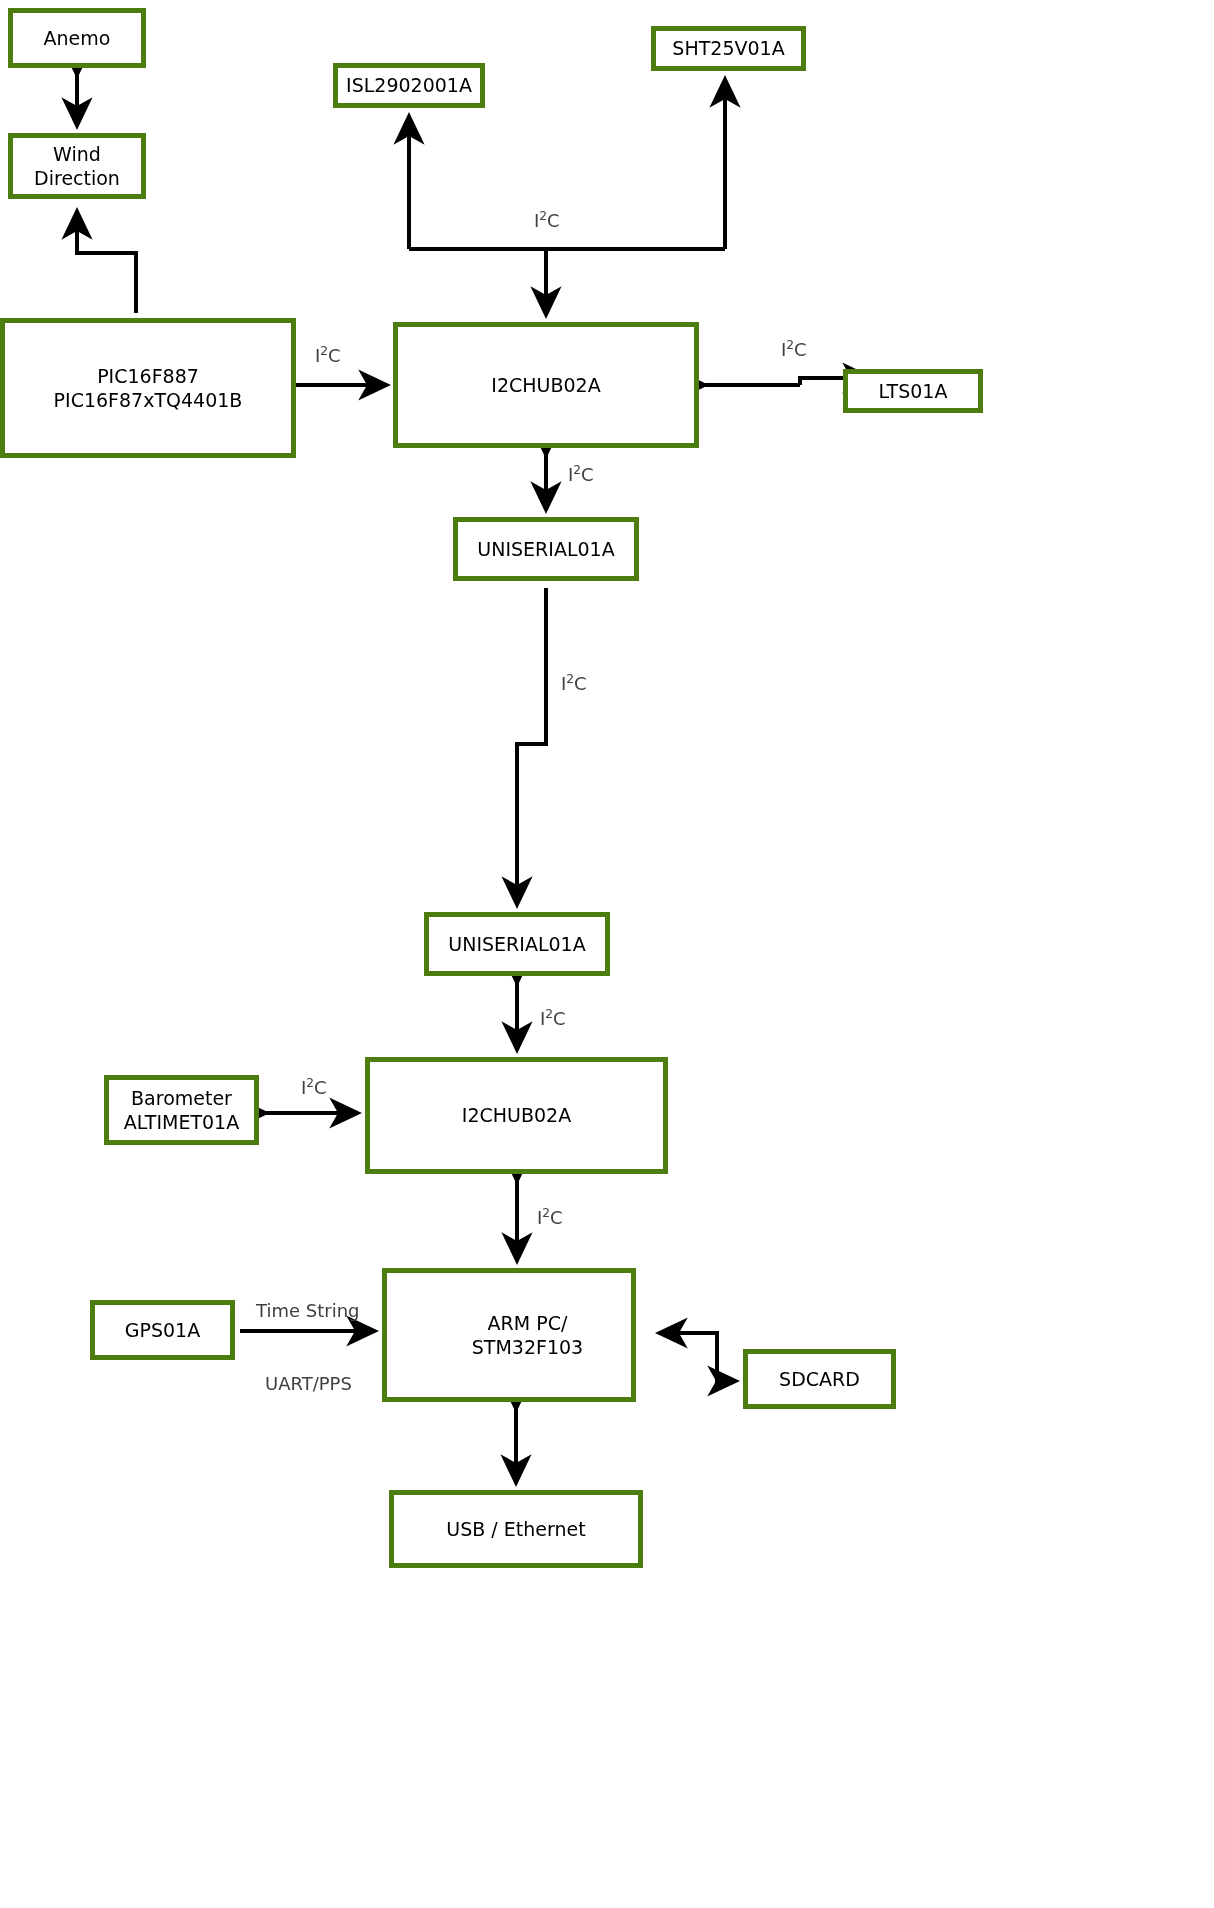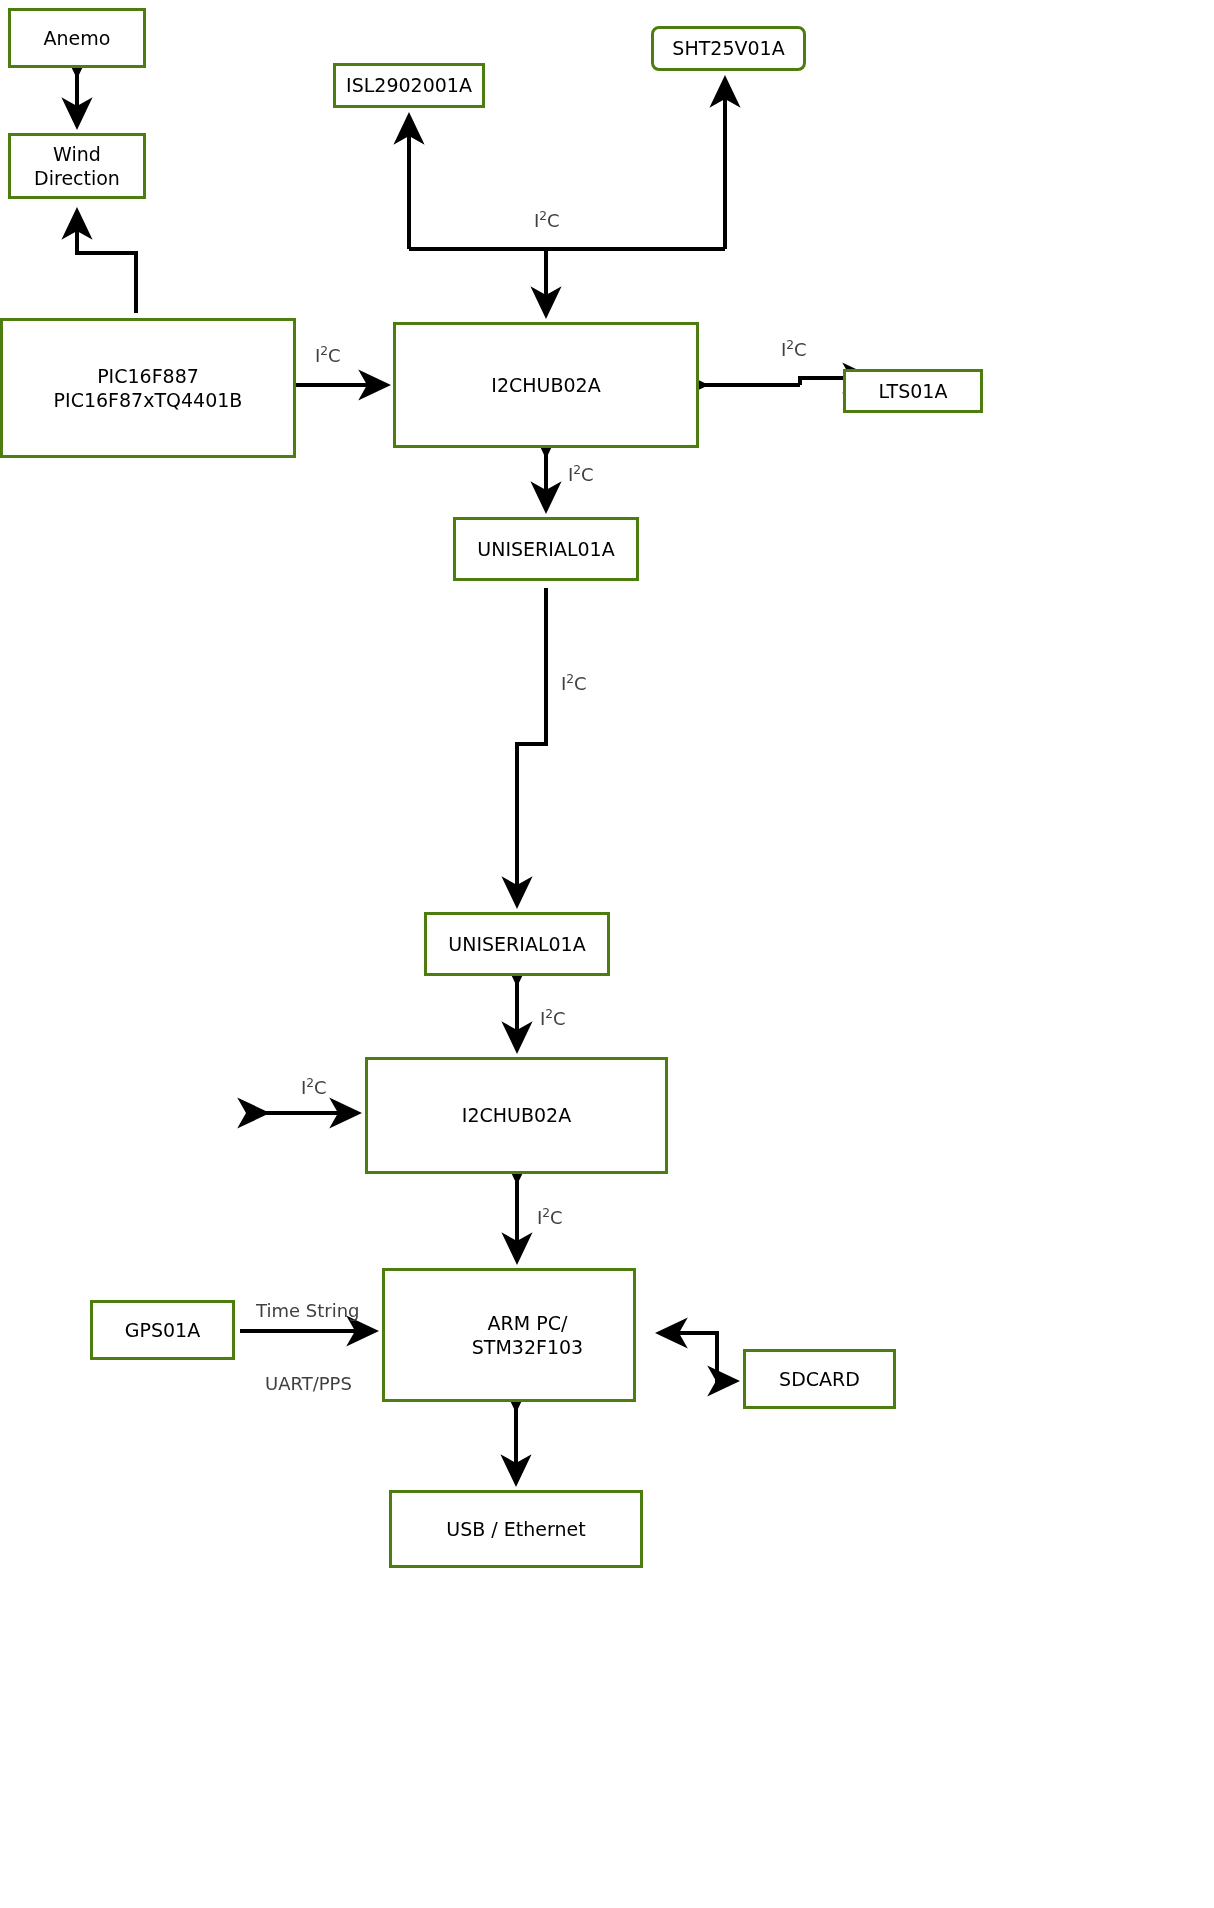--- a/index.html
+++ b/index.html
@@ -18,21 +18,21 @@
     position: absolute;
     left: 0; top: 0;
     width: 1214px;
     height: 1908px;
     overflow: visible;
   }
   .node {
     position: absolute;
     box-sizing: border-box;
     background: #ffffff;
-    border: 3px solid #4d7c0f;
+    border: 5px solid #4d7c0f;
     display: flex;
     align-items: center;
     justify-content: center;
     text-align: center;
     color: #000000;
     font-size: 19px;
     line-height: 1.28;
     z-index: 3;
     white-space: pre-line;
   }
@@ -113,30 +113,32 @@
   <div class="node" style="left:8px; top:8px; width:138px; height:60px;">Anemo</div>
 
   <div class="node" style="left:8px; top:133px; width:138px; height:66px;">Wind
 Direction</div>
 
   <div class="node" style="left:0px; top:318px; width:296px; height:140px;">PIC16F887
 PIC16F87xTQ4401B</div>
 
   <div class="node" style="left:333px; top:63px; width:152px; height:45px;">ISL2902001A</div>
 
-  <div class="node" style="left:651px; top:26px; width:155px; height:45px;border-radius:8px;">SHT25V01A</div>
+  <div class="node" style="left:651px; top:26px; width:155px; height:45px;">SHT25V01A</div>
 
   <div class="node" style="left:393px; top:322px; width:306px; height:126px;">I2CHUB02A</div>
 
   <div class="node" style="left:843px; top:357px; width:140px; height:44px;margin-top:12px;">LTS01A</div>
 
   <div class="node" style="left:453px; top:517px; width:186px; height:64px;">UNISERIAL01A</div>
 
   <div class="node" style="left:424px; top:912px; width:186px; height:64px;">UNISERIAL01A</div>
 
+  <div class="node" style="left:104px; top:1075px; width:155px; height:70px;">Barometer
+ALTIMET01A</div>
 
   <div class="node" style="left:365px; top:1057px; width:303px; height:117px;">I2CHUB02A</div>
 
   <div class="node" style="left:90px; top:1300px; width:145px; height:60px;">GPS01A</div>
 
   <div class="node" style="left:382px; top:1268px; width:254px; height:134px;padding-left:37px;">ARM PC/
 STM32F103</div>
 
   <div class="node" style="left:743px; top:1349px; width:153px; height:60px;">SDCARD</div>
 

